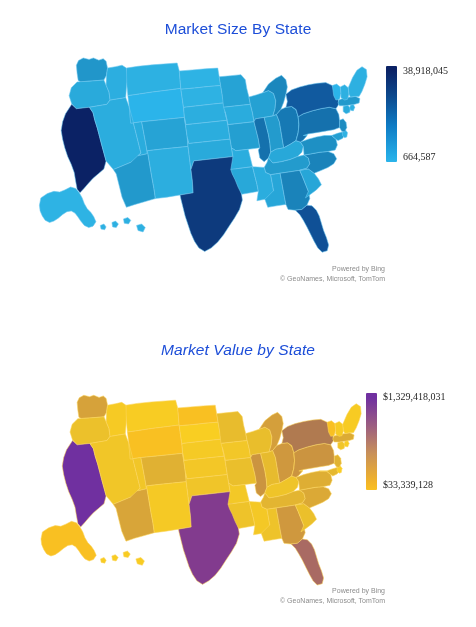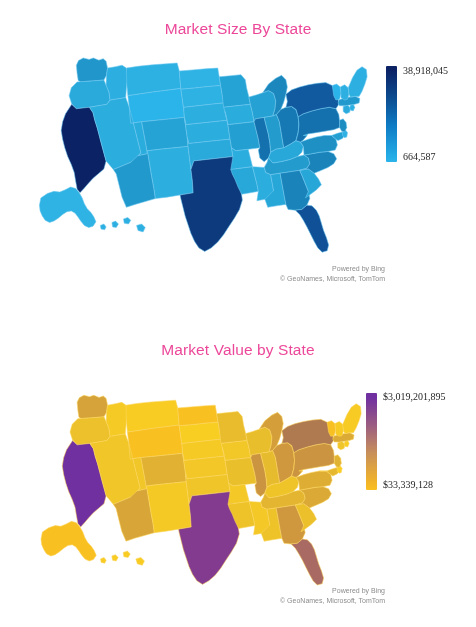--- a/index.html
+++ b/index.html
@@ -20,28 +20,28 @@
     left: 0;
     width: 476px;
   }
   #panel-top  { top: 0;   height: 313px; }
   #panel-bot  { top: 313px; height: 314px; }
 
   .panel-title {
     text-align: center;
     font-size: 15.5px;
     font-weight: 400;
-    color: #ec4899;
+    color: #1d4ed8;
     letter-spacing: .1px;
     margin: 0;
     padding-top: 18px;
     height: 22px;
     line-height: 22px;
   }
-  #panel-bot .panel-title { padding-top: 26px; }
+  #panel-bot .panel-title { padding-top: 26px; font-style: italic; }
 
   .map-area {
     position: absolute;
     left: 0;
     width: 476px;
   }
   #map-area-top { top: 46px;  height: 248px; }
   #map-area-bot { top: 382px; height: 232px; }
 
   .map-svg {
@@ -440,20 +440,20 @@
         <title>Alaska</title>
       </path>
       <path d="M216 486 L226 482 L232 490 L228 498 L218 496 Z M248 478 L258 474 L266 482 L260 492 L250 490 Z M280 468 L292 464 L300 472 L294 482 L282 480 Z M316 486 L330 482 L340 492 L334 504 L320 500 Z" class="state" fill="#f8cc23">
         <title>Hawaii</title>
       </path>
     </svg>
 </div>
 
 <div class="legend" id="legend-bot">
   <div class="legend-bar"></div>
-  <div class="legend-label legend-max">$3,019,201,895</div>
+  <div class="legend-label legend-max">$1,329,418,031</div>
   <div class="legend-label legend-min">$33,339,128</div>
 </div>
 
 <div class="attribution" id="attr-bot">
   <span class="attr-line">Powered by Bing</span>
   <span class="attr-line">© GeoNames, Microsoft, TomTom</span>
 </div>
 
 </body></html>

